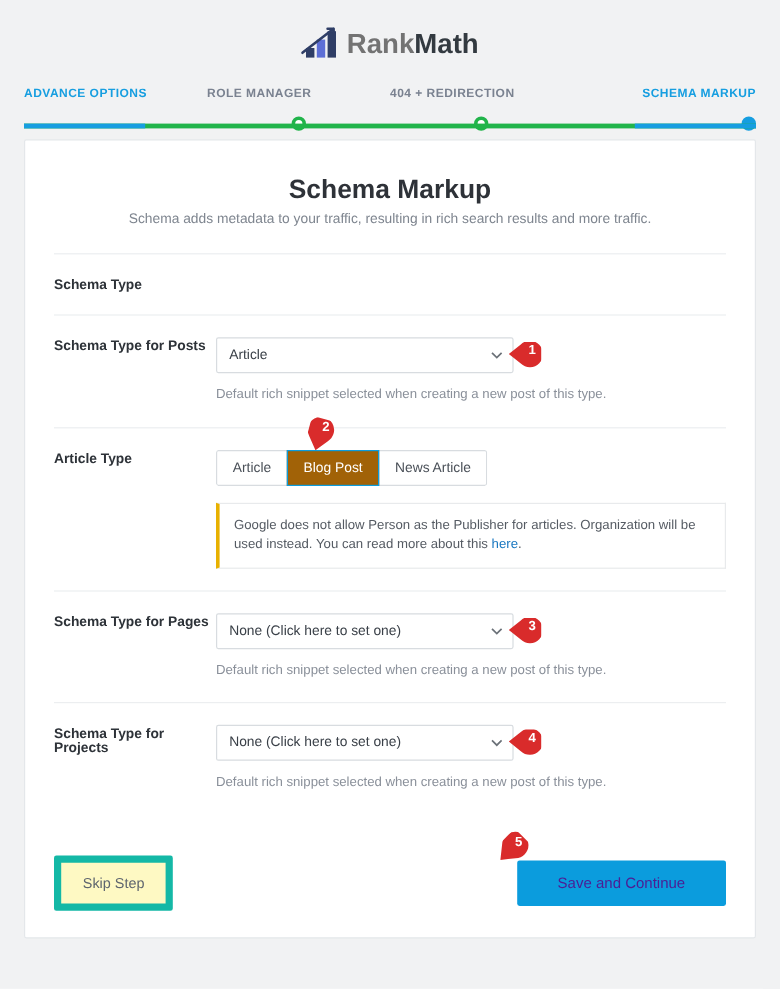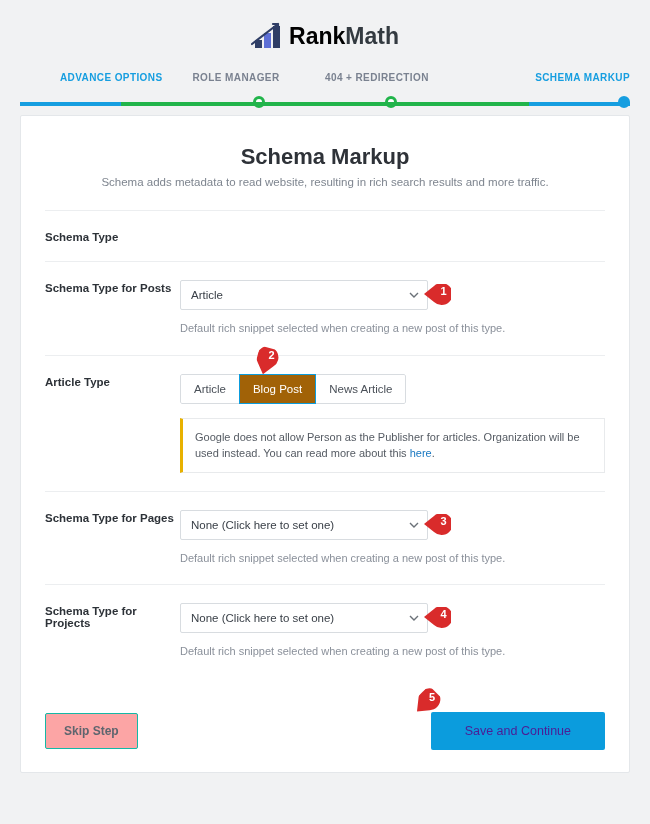--- a/index.html
+++ b/index.html
@@ -21,21 +21,21 @@
   .logo {
     display: inline-flex;
     align-items: center;
     gap: 8px;
   }
   .logo-text {
     font-size: 23px;
     font-weight: 600;
     color: #333a40;
   }
-  .logo-text .accent { color: #000000; }
+  .logo-text .accent { color: #737373; }
   .stepper {
     position: relative;
     margin: 0 0 32px;
   }
   .stepper-line {
     position: absolute;
     top: 30px;
     left: 0;
     right: 0;
     height: 4px;
@@ -53,21 +53,21 @@
   .step {
     flex: 1;
     font-size: 10px;
     letter-spacing: 0.4px;
     font-weight: 700;
     color: #7a8290;
     position: relative;
   }
   .step.first { text-align: left; }
   .step.last { text-align: right; }
-  .step.active { color: #169ee0; margin-left: 40px; }
+  .step.active { color: #169ee0; }
   .step .dot {
     position: absolute;
     top: 24px;
     width: 12px;
     height: 12px;
     border-radius: 50%;
     background: #fff;
     border: 3px solid #21b44a;
     left: 50%;
     transform: translateX(-50%);
@@ -202,28 +202,27 @@
     color: #555b63;
   }
   .notice a { color: #1877c0; text-decoration: none; margin-top: 12px; }
   .footer-row {
     display: flex;
     justify-content: space-between;
     align-items: center;
     margin-top: 34px;
   }
   .btn-skip {
-    background: #fca5a5;
-    border: 1px solid #14b8a6;
+    background: #fef9c3;
+    border: 6px solid #14b8a6;
     color: #5e656e;
     font-size: 12px;
     padding: 10px 18px;
     border-radius: 2px;
     cursor: pointer;
-    font-weight: bold;
   }
   .btn-primary {
     background: #0b9cdd;
     border: none;
     color: #4c1d95;
     font-size: 12.5px;
     padding: 12px 34px;
     border-radius: 2px;
     cursor: pointer;
   }
@@ -303,21 +302,21 @@
     </div>
     <div class="stepper-line">
       <div class="stepper-seg" style="left:0;right:0;background:#21b44a;"></div>
       <div class="stepper-seg" style="left:0;width:16.6%;background:#169ee0;"></div>
       <div class="stepper-seg" style="right:0;width:16.6%;background:#169ee0;"></div>
     </div>
   </div>
 
   <div class="card">
     <div class="title">Schema Markup</div>
-    <div class="subtitle">Schema adds metadata to read website, resulting in rich search results and more traffic.</div>
+    <div class="subtitle">Schema adds metadata to your traffic, resulting in rich search results and more traffic.</div>
 
     <div class="row">
       <div class="label">Schema Type</div>
     </div>
 
     <div class="row">
       <div class="label">Schema Type for Posts</div>
       <div class="control">
         <div class="control-inner rel">
           <div class="select">

